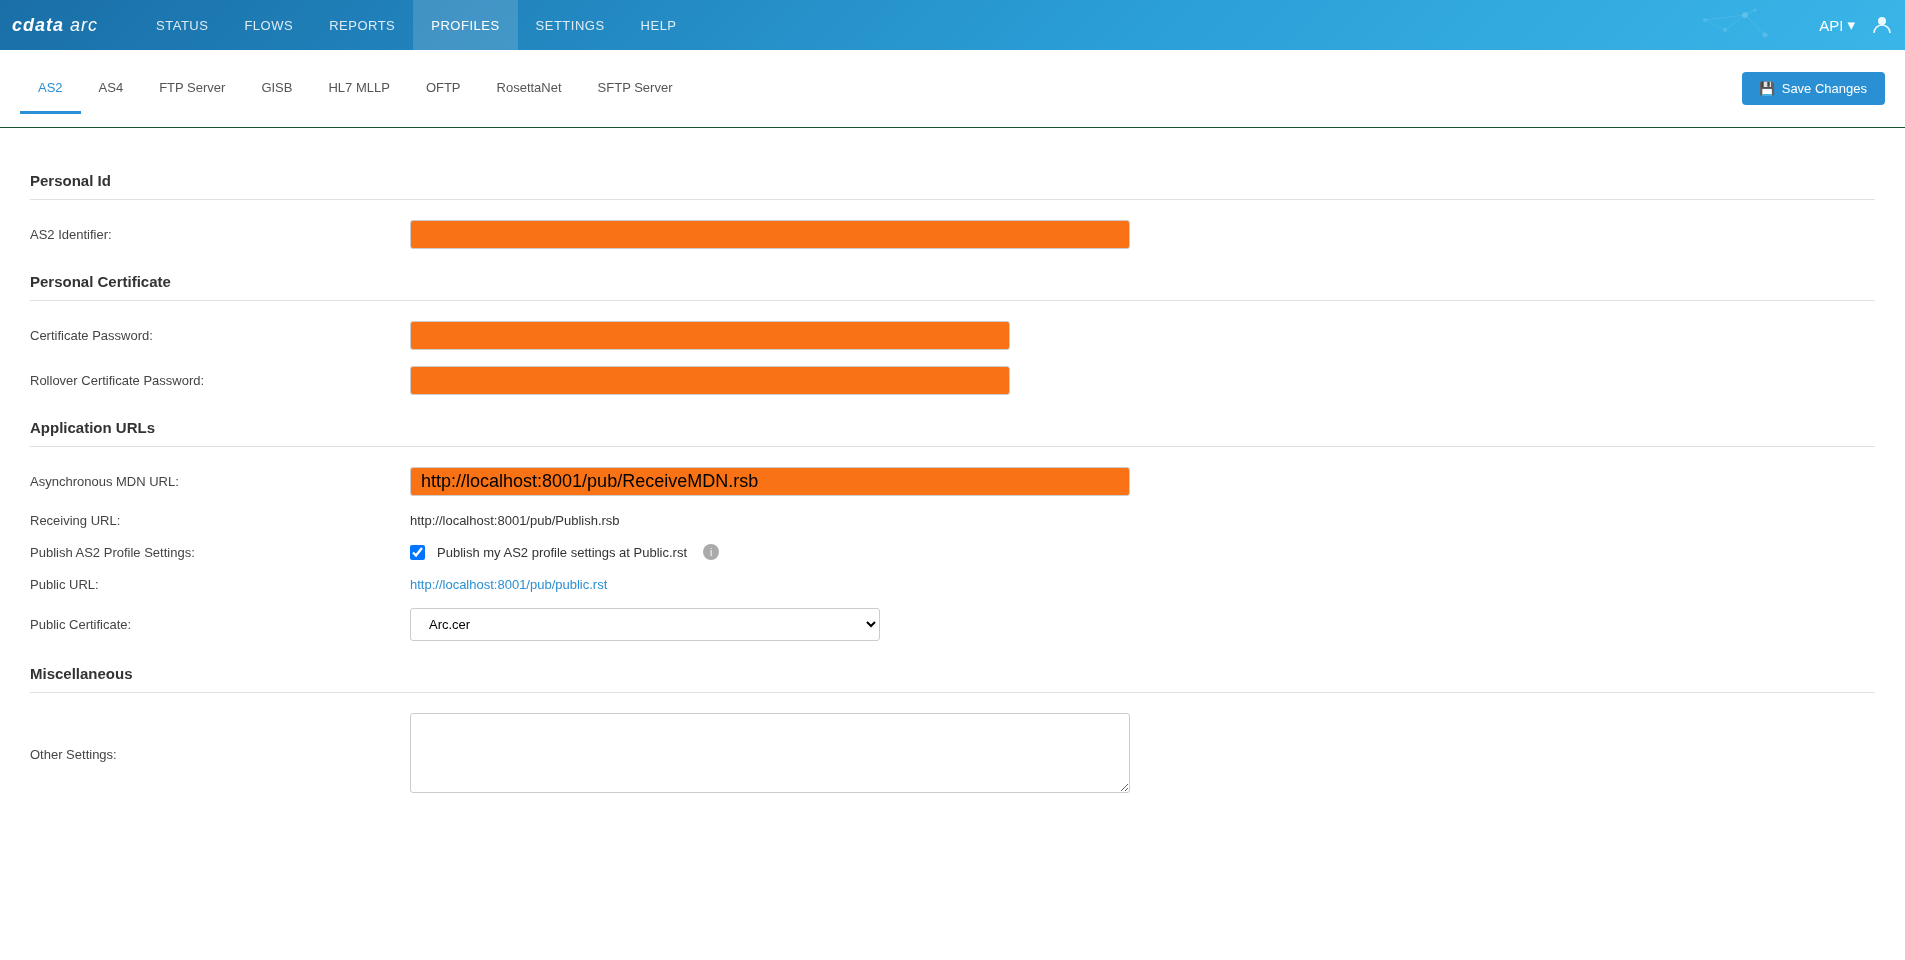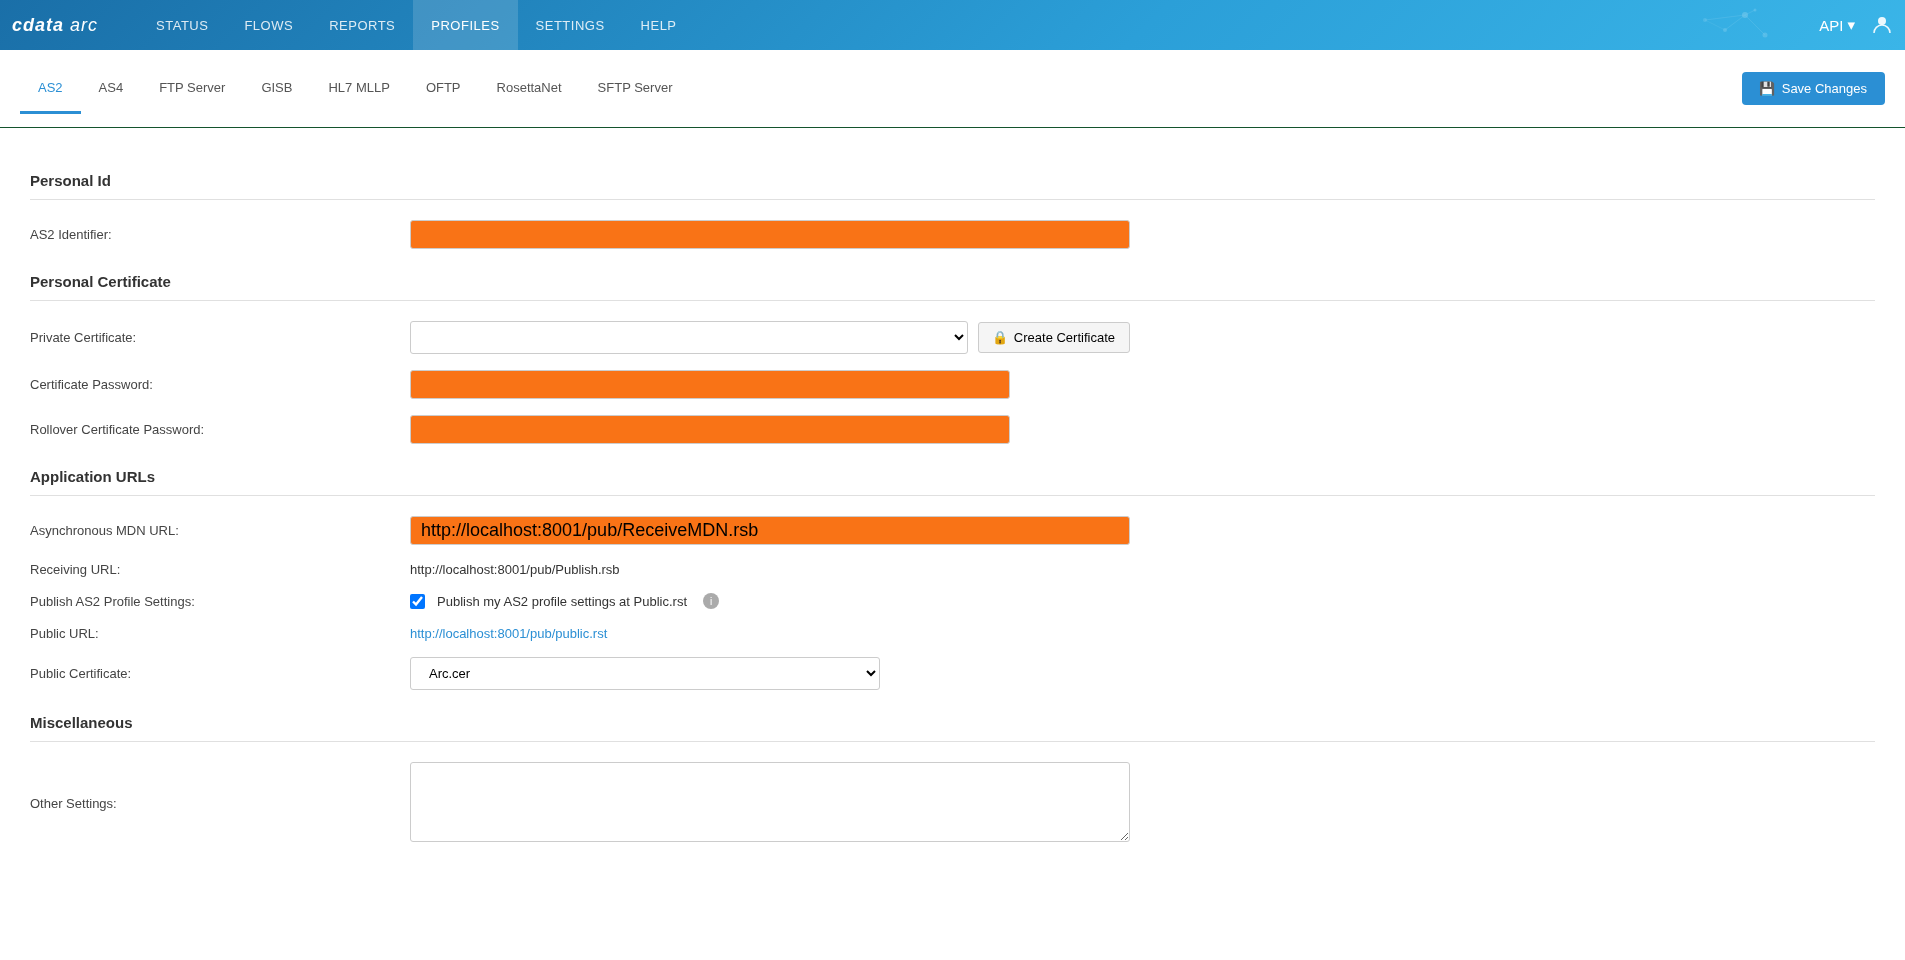--- a/index.html
+++ b/index.html
@@ -289,32 +289,20 @@
       <div class="form-label">AS2 Identifier:</div>
       <div class="form-control">
         <input type="text" class="form-input" value="" style="">
       </div>
     </div>
 
     <div class="section-divider">
       <div class="section-header">Personal Certificate</div>
     </div>
 
-    <div class="form-row">
-      <div class="form-label">Private Certificate:</div>
-      <div class="form-select-wrapper">
-        <select class="form-select" style="flex:1;">
-          <option value=""></option>
-        </select>
-        <button class="create-cert-btn">
-          <span>🔒</span>
-          <span>Create Certificate</span>
-        </button>
-      </div>
-    </div>
 
     <div class="form-row">
       <div class="form-label">Certificate Password:</div>
       <div class="form-control">
         <input type="password" class="form-input" style="max-width: 600px;" value="">
       </div>
     </div>
 
 
     <div class="form-row">

